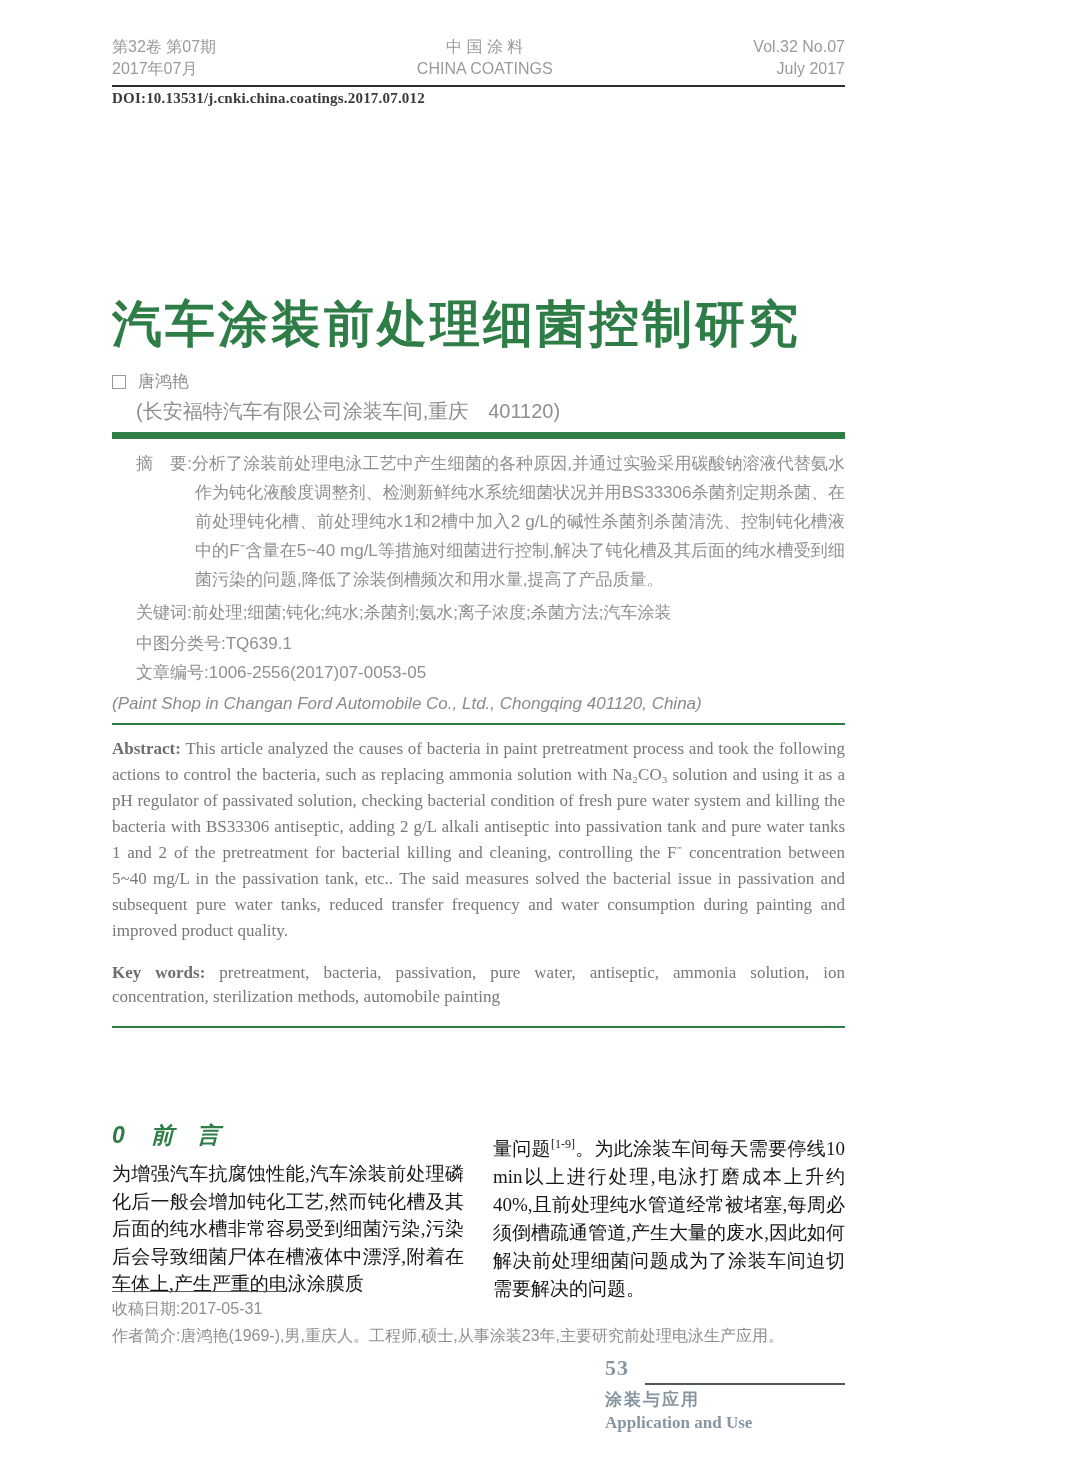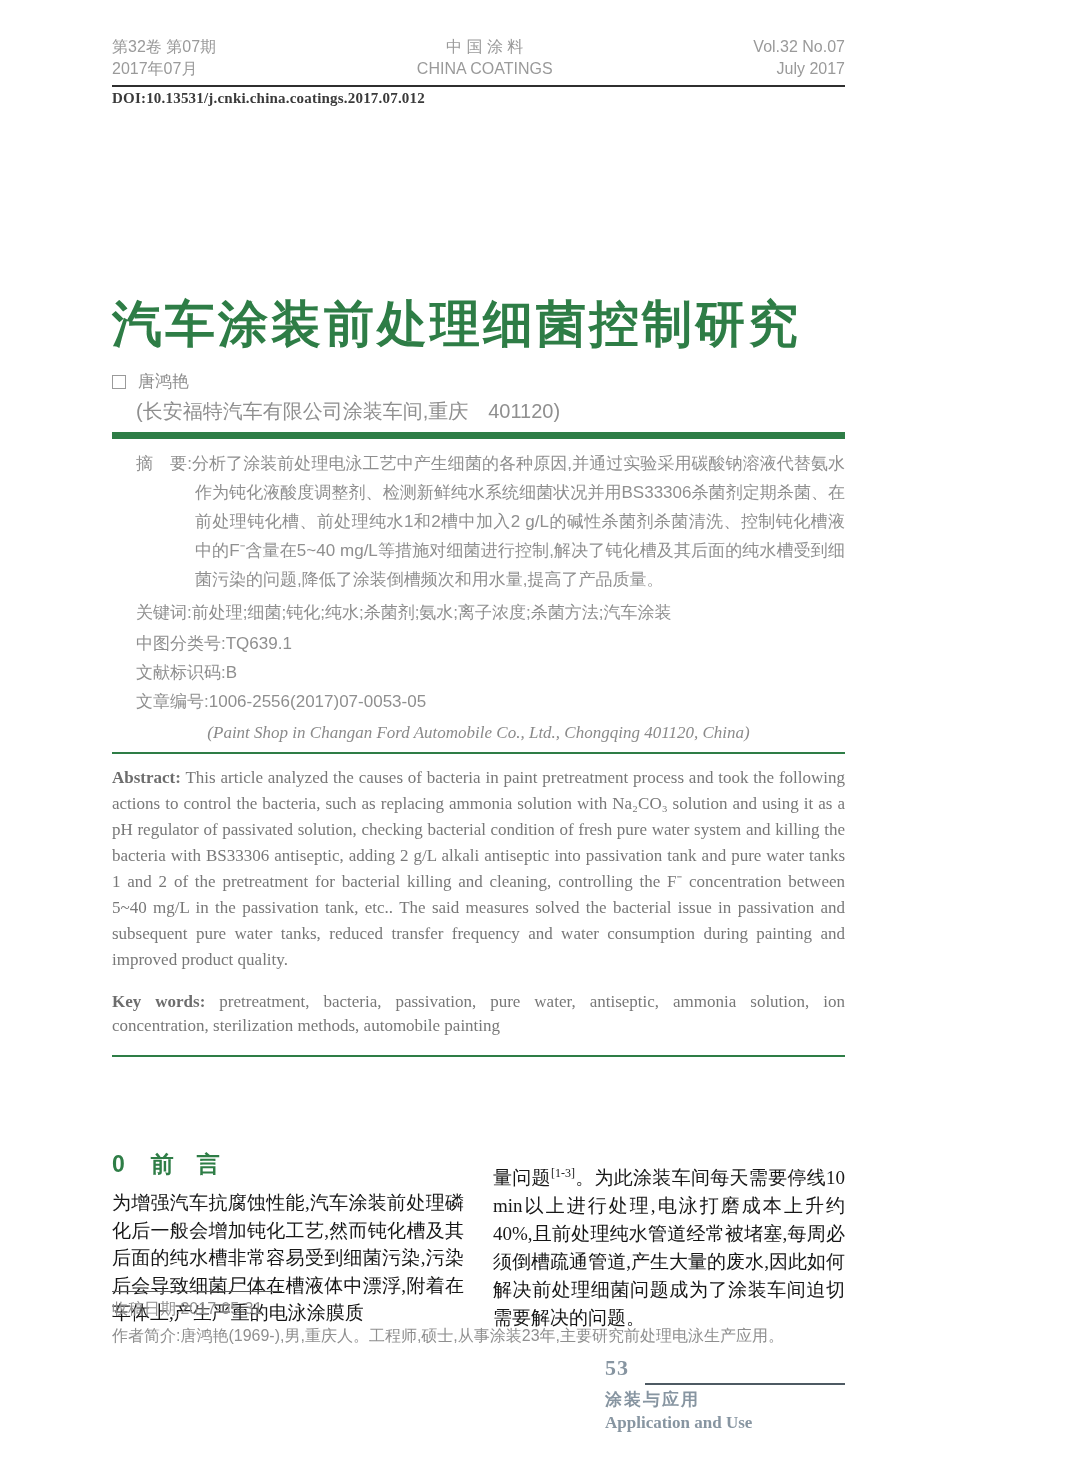--- a/index.html
+++ b/index.html
@@ -51,41 +51,40 @@
   .meta-doc{width:240px;}
 
   
   .title-en{
     margin-top:92px;color:#2e7d46;font-size:31px;font-weight:bold;
     letter-spacing:-.3px;line-height:1.15;
   }
   .author-en{margin-top:15px;color:#8f8f8f;font-size:17px;}
   .affil-en{
     margin-top:7px;color:#8a8a8a;font-size:17px;font-style:italic;
-    font-family:Liberation Serif, serif;
-    text-align:center;
+    font-family:Liberation Sans, sans-serif;
   }
   .rule-green-thin{margin-top:9px;height:2px;background:#2e7d46;}
 
   
   .abs-en{
     margin-top:11px;color:#787878;font-size:17px;line-height:26px;
     font-family:"Liberation Serif",serif;text-align:justify;
   }
   .abs-en .lbl,.kw-en .lbl{font-weight:bold;color:#6d6d6d;}
   .kw-en{
     margin-top:3px;color:#787878;font-size:17px;line-height:24px;
     font-family:"Liberation Serif",serif;text-align:justify;
   }
 
   
   .columns{margin-top:94px;display:flex;gap:29px;}
   .col{flex:1;min-width:0;}
   .section-head{
-    color:#2e7d46;font-size:23px;font-weight:bold;line-height:26px;
+    color:#2e7d46;font-size:23px;font-weight:bold;line-height:26px;font-style:italic;
   }
   .section-head .num{margin-right:26px;}
   .body-para{
     margin:12px 0 0 0;color:#161616;font-size:19px;line-height:27.5px;
     font-family:"Liberation Serif",serif;text-align:justify;
   }
   .col-right .body-para{margin-top:0;padding-top:13px;line-height:28px;}
   .indent{text-indent:2em;display:inline;}
   .body-para sup{font-size:12px;line-height:0;}
 
@@ -141,21 +140,20 @@
     <div class="affil-cn">(长安福特汽车有限公司涂装车间,重庆　401120)</div>
 
     <div class="rule-thick"></div>
 
     <p class="abs-cn"><span class="lbl">摘　要:</span><span>分析了涂装前处理电泳工艺中产生细菌的各种原因,并通过实验采用碳酸钠溶液代替氨水作为钝化液酸度调整剂、检测新鲜纯水系统细菌状况并用BS33306杀菌剂定期杀菌、在前处理钝化槽、前处理纯水1和2槽中加入2 g/L的碱性杀菌剂杀菌清洗、控制钝化槽液中的F⁻含量在5~40 mg/L等措施对细菌进行控制,解决了钝化槽及其后面的纯水槽受到细菌污染的问题,降低了涂装倒槽频次和用水量,提高了产品质量。</span></p>
 
     <p class="kw-cn"><span>关键词:</span><span>前处理;细菌;钝化;纯水;杀菌剂;氨水;离子浓度;杀菌方法;汽车涂装</span></p>
 
     <div class="meta-row">
       <span class="meta-clc">中图分类号:TQ639.1</span>
-      <span class="meta-doc">文献标识码:B</span>
       <span class="meta-id">文章编号:1006-2556(2017)07-0053-05</span>
     </div>
 
     <div class="affil-en">(Paint Shop in Changan Ford Automobile Co., Ltd., Chongqing 401120, China)</div>
 
     <div class="rule-green-thin"></div>
 
     <p class="abs-en"><span class="lbl">Abstract:</span><span> This article analyzed the causes of bacteria in paint pretreatment process and took the following actions to control the bacteria, such as replacing ammonia solution with Na₂CO₃ solution and using it as a pH regulator of passivated solution, checking bacterial condition of fresh pure water system and killing the bacteria with BS33306 antiseptic, adding 2 g/L alkali antiseptic into passivation tank and pure water tanks 1 and 2 of the pretreatment for bacterial killing and cleaning,  controlling the F⁻ concentration between 5~40 mg/L in the passivation tank, etc.. The said measures solved the bacterial issue in passivation and subsequent pure water tanks, reduced  transfer frequency and water consumption during painting and improved product quality.</span></p>
 
     <p class="kw-en"><span class="lbl">Key words:</span><span>  pretreatment, bacteria, passivation, pure water, antiseptic, ammonia solution, ion concentration, sterilization methods, automobile painting</span></p>
@@ -163,21 +161,21 @@
     <div class="rule-green-thin"></div>
 
     <div class="columns">
       <div class="col col-left">
         <div class="section-head">
           <span class="num">0</span><span>前　言</span>
         </div>
         <p class="body-para"><span class="indent">为增强汽车抗腐蚀性能,汽车涂装前处理磷化后一般会增加钝化工艺,然而钝化槽及其后面的纯水槽非常容易受到细菌污染,污染后会导致细菌尸体在槽液体中漂浮,附着在车体上,产生严重的电泳涂膜质</span></p>
       </div>
       <div class="col col-right">
-        <p class="body-para"><span>量问题</span><sup>[1-3]</sup><span>。为此涂装车间每天需要停线10 min以上进行处理,电泳打磨成本上升约40%,且前处理纯水管道经常被堵塞,每周必须倒槽疏通管道,产生大量的废水,因此如何解决前处理细菌问题成为了涂装车间迫切需要解决的问题。</span></p>
+        <p class="body-para"><span>量问题</span><sup>[1-9]</sup><span>。为此涂装车间每天需要停线10 min以上进行处理,电泳打磨成本上升约40%,且前处理纯水管道经常被堵塞,每周必须倒槽疏通管道,产生大量的废水,因此如何解决前处理细菌问题成为了涂装车间迫切需要解决的问题。</span></p>
       </div>
     </div>
 
   </div>
 
   <div class="footnote">
     <div class="footnote-rule"></div>
     <p>收稿日期:2017-05-31</p>
     <p>作者简介:唐鸿艳(1969-),男,重庆人。工程师,硕士,从事涂装23年,主要研究前处理电泳生产应用。</p>
   </div>

